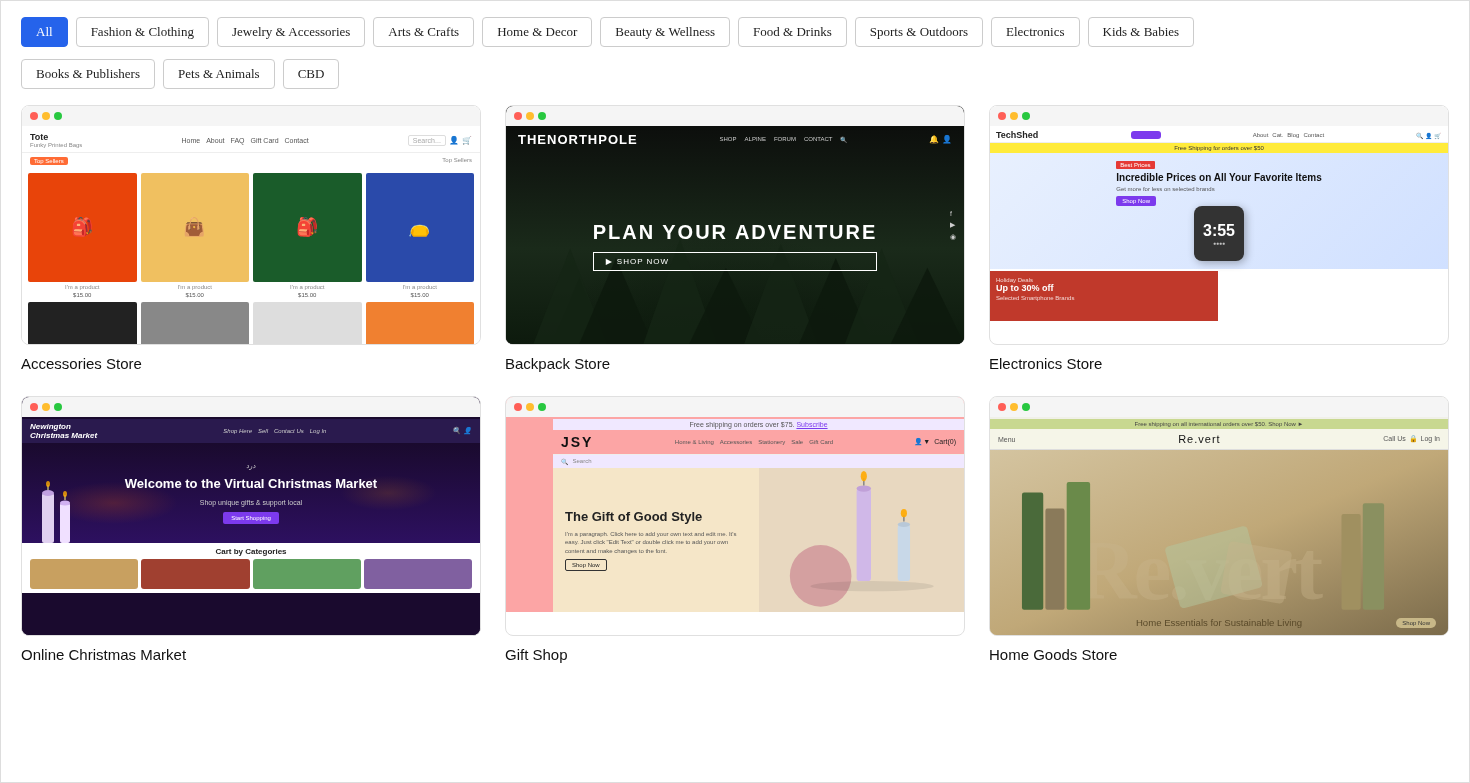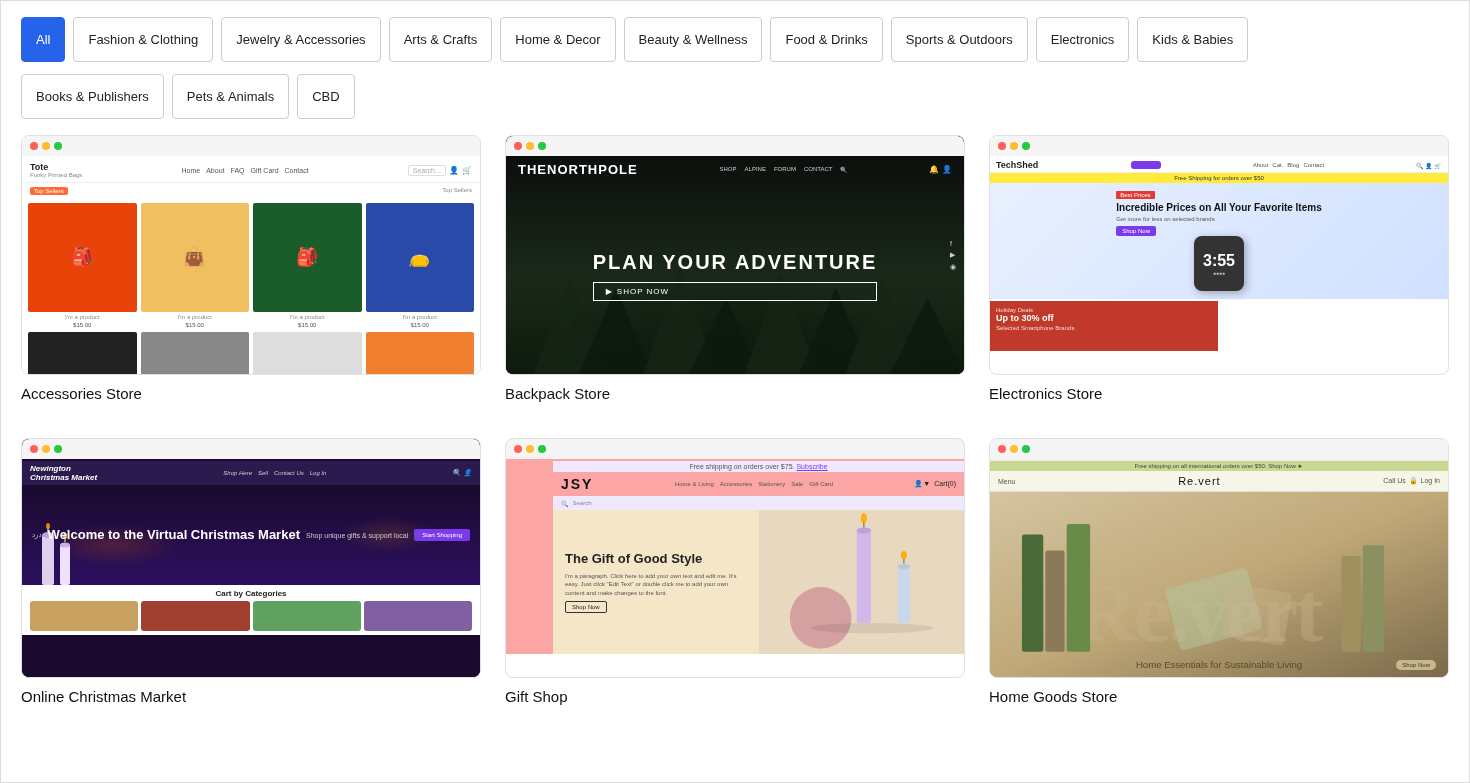--- a/index.html
+++ b/index.html
@@ -21,36 +21,37 @@
     .filter-bar {
       display: flex;
       flex-wrap: wrap;
       gap: 8px;
       margin-bottom: 12px;
     }
     .filter-btn {
       border: 1px solid #ccc;
       background: #fff;
       border-radius: 4px;
-      padding: 14px 14px;
+      padding: 6px 14px;
       font-size: 13px;
       cursor: pointer;
       color: #222;
       white-space: nowrap;
+      font-family: Liberation Serif, serif;
     }
     .filter-btn.active {
       background: #2563eb;
       color: #fff;
       border-color: #2563eb;
     }
     
     .templates-grid {
       display: grid;
       grid-template-columns: repeat(3, 1fr);
-      gap: 36px 24px;
+      gap: 24px 24px;
       margin-top: 16px;
     }
     .template-card {
       display: flex;
       flex-direction: column;
       gap: 10px;
     }
     .template-preview {
       width: 100%;
       height: 240px;
@@ -280,21 +281,21 @@
       color: #ccc;
       font-style: italic;
     }
     .xmas-logo-text { font-size: 8px; font-weight: 700; color: #fff; }
     .xmas-hero {
       background: linear-gradient(180deg, #1a0a2e 0%, #2d1060 100%);
       min-height: 100px;
       display: flex;
       align-items: center;
       justify-content: center;
-      flex-direction: row;
+      flex-direction: column;
       gap: 6px;
       position: relative;
       overflow: hidden;
     }
     .xmas-candles {
       position: absolute;
       inset: 0;
       background:
         radial-gradient(ellipse 20% 30% at 20% 60%, rgba(255,100,0,0.2) 0%, transparent 70%),
         radial-gradient(ellipse 15% 25% at 80% 50%, rgba(255,150,0,0.15) 0%, transparent 70%);

